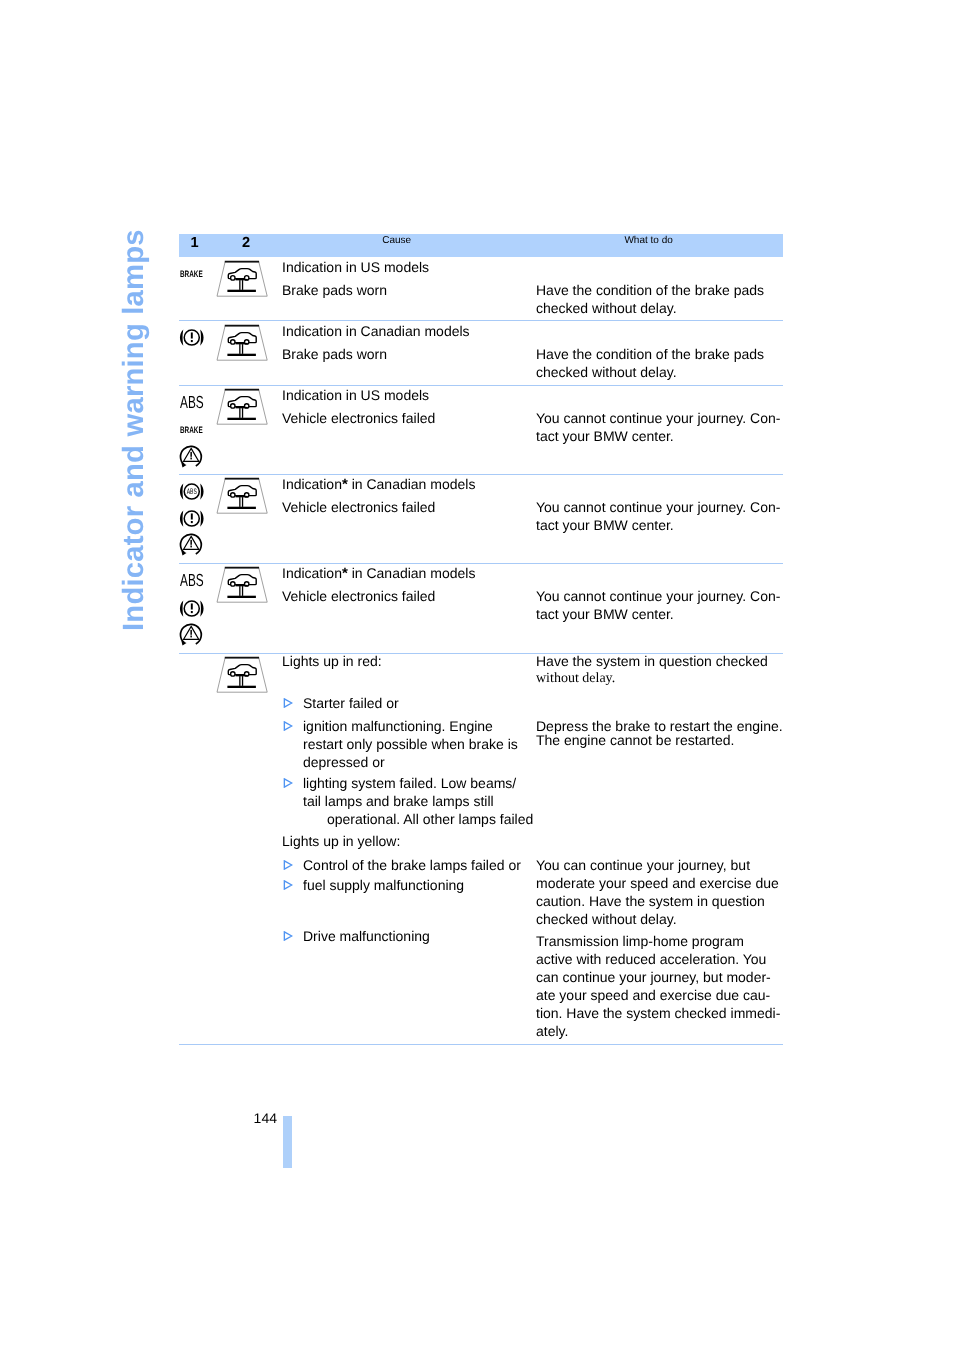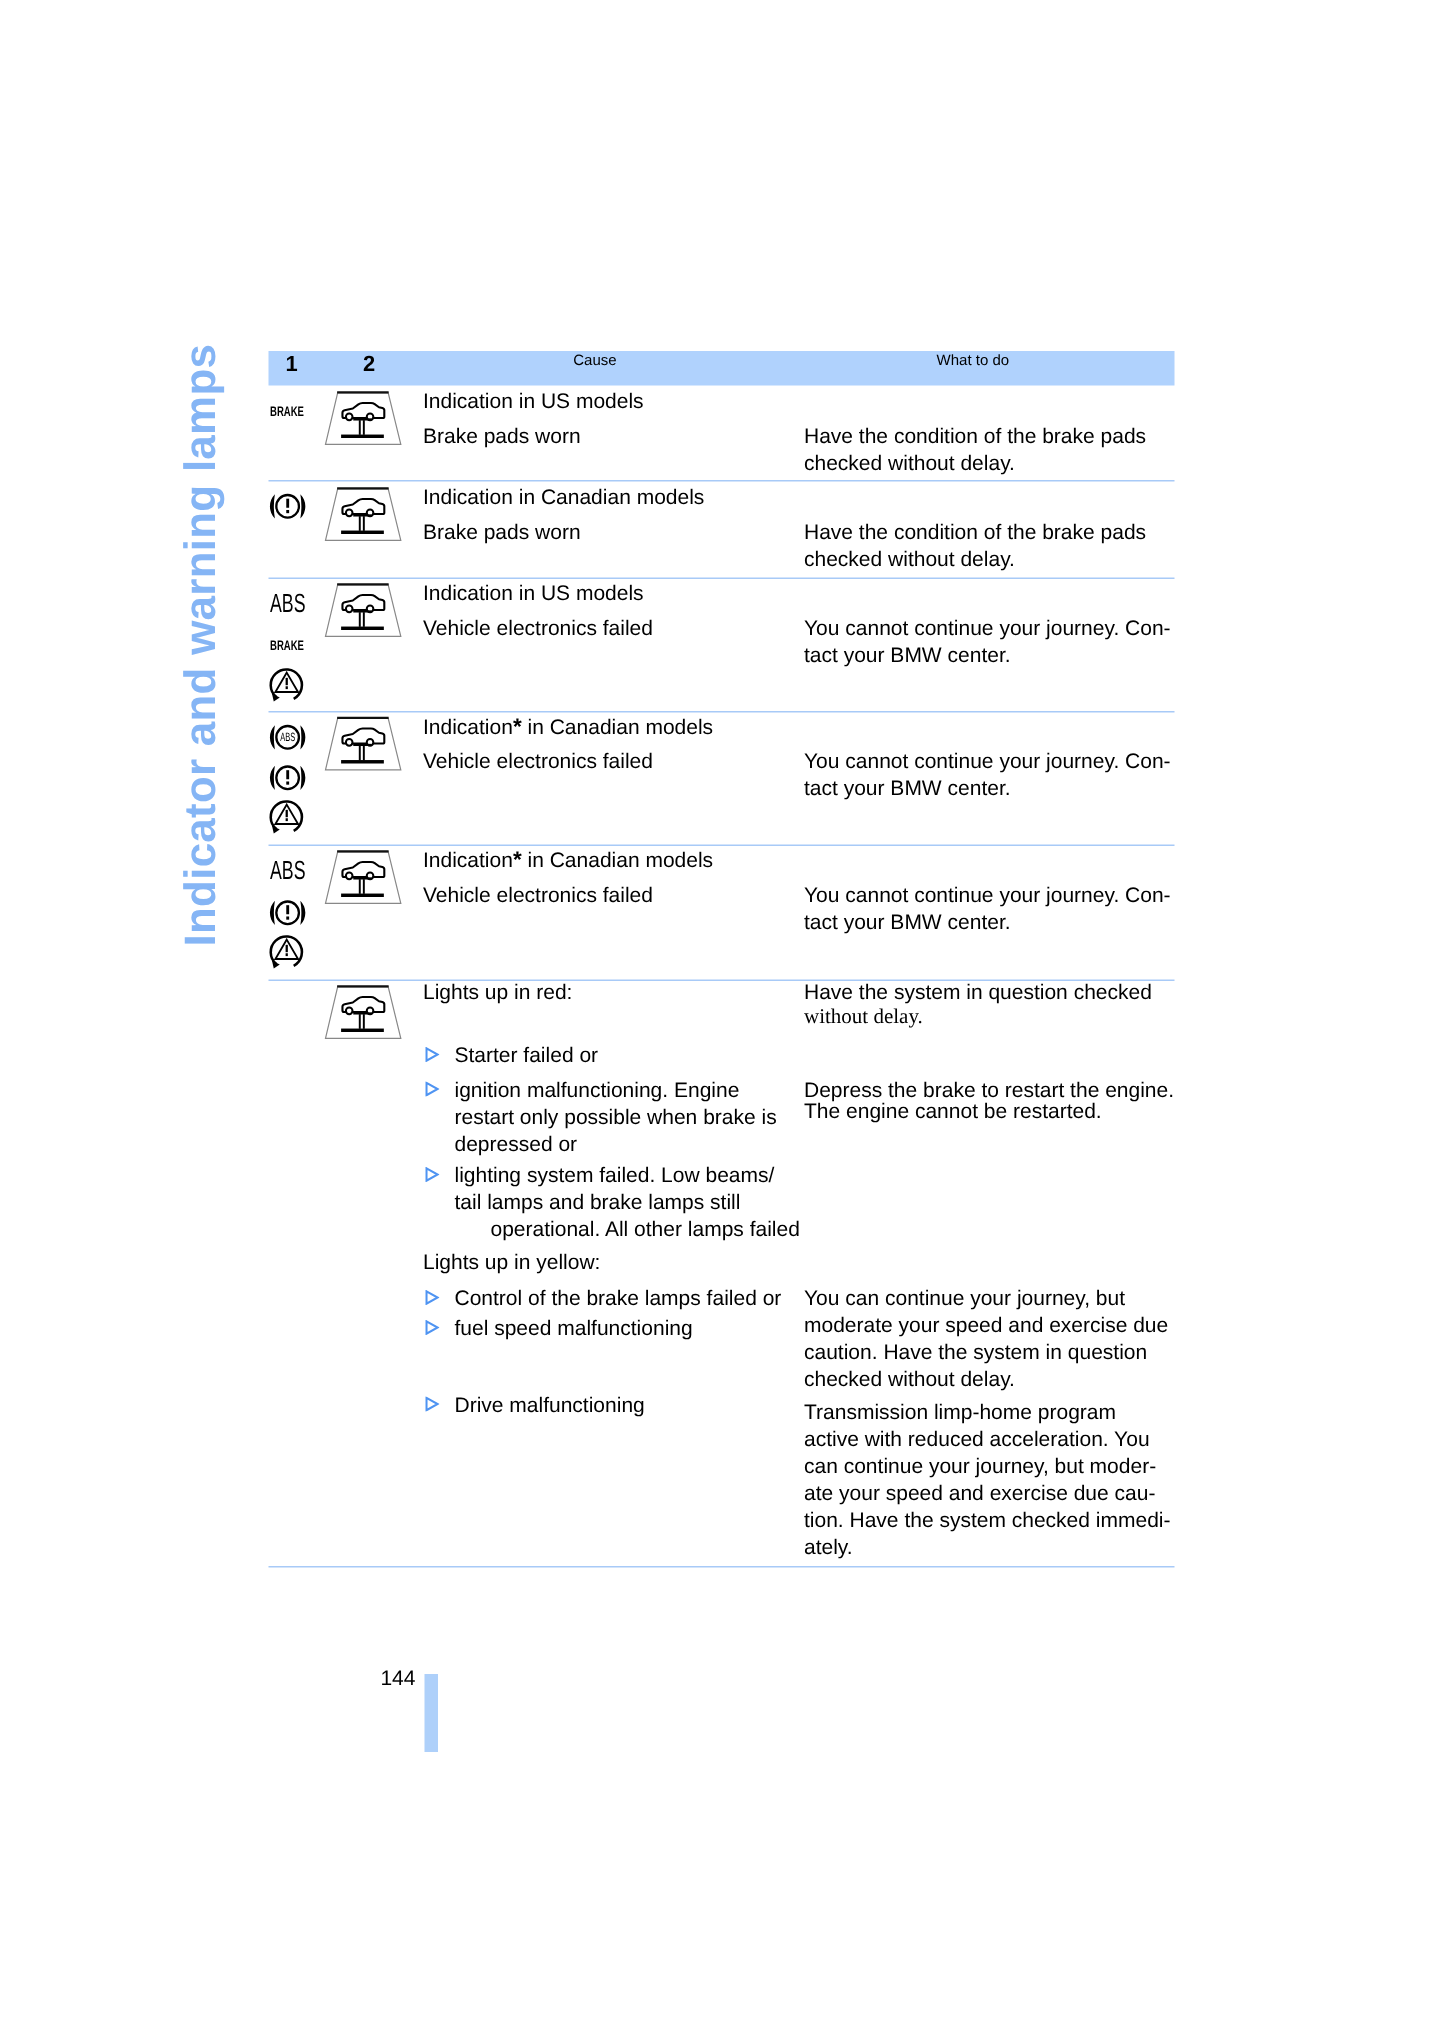--- a/index.html
+++ b/index.html
@@ -192,21 +192,21 @@
       <div class="ln cb" style="top:792.4px;">tail lamps and brake lamps still</div>
       <div class="ln cb" style="top:810.4px;margin-left:24px;">operational. All other lamps failed</div>
       <div class="ln c1" style="top:832.2px;">Lights up in yellow:</div>
       <svg class="icon" style="left:283px;top:860.4px;" width="10" height="10">
         <use href="#ic-bullet"></use>
       </svg>
       <div class="ln cb" style="top:856.4px;">Control of the brake lamps failed or</div>
       <svg class="icon" style="left:283px;top:880px;" width="10" height="10">
         <use href="#ic-bullet"></use>
       </svg>
-      <div class="ln cb" style="top:876px;">fuel speed malfunctioning</div>
+      <div class="ln cb" style="top:876px;">fuel supply malfunctioning</div>
       <div class="ln c2" style="top:856.4px;">You can continue your journey, but</div>
       <div class="ln c2" style="top:874.4px;">moderate your speed and exercise due</div>
       <div class="ln c2" style="top:892.4px;">caution. Have the system in question</div>
       <div class="ln c2" style="top:910.4px;">checked without delay.</div>
       <svg class="icon" style="left:283px;top:931.4px;" width="10" height="10">
         <use href="#ic-bullet"></use>
       </svg>
       <div class="ln cb" style="top:927.4px;">Drive malfunctioning</div>
       <div class="ln c2" style="top:931.9px;">Transmission limp-home program</div>
       <div class="ln c2" style="top:949.9px;">active with reduced acceleration. You</div>

